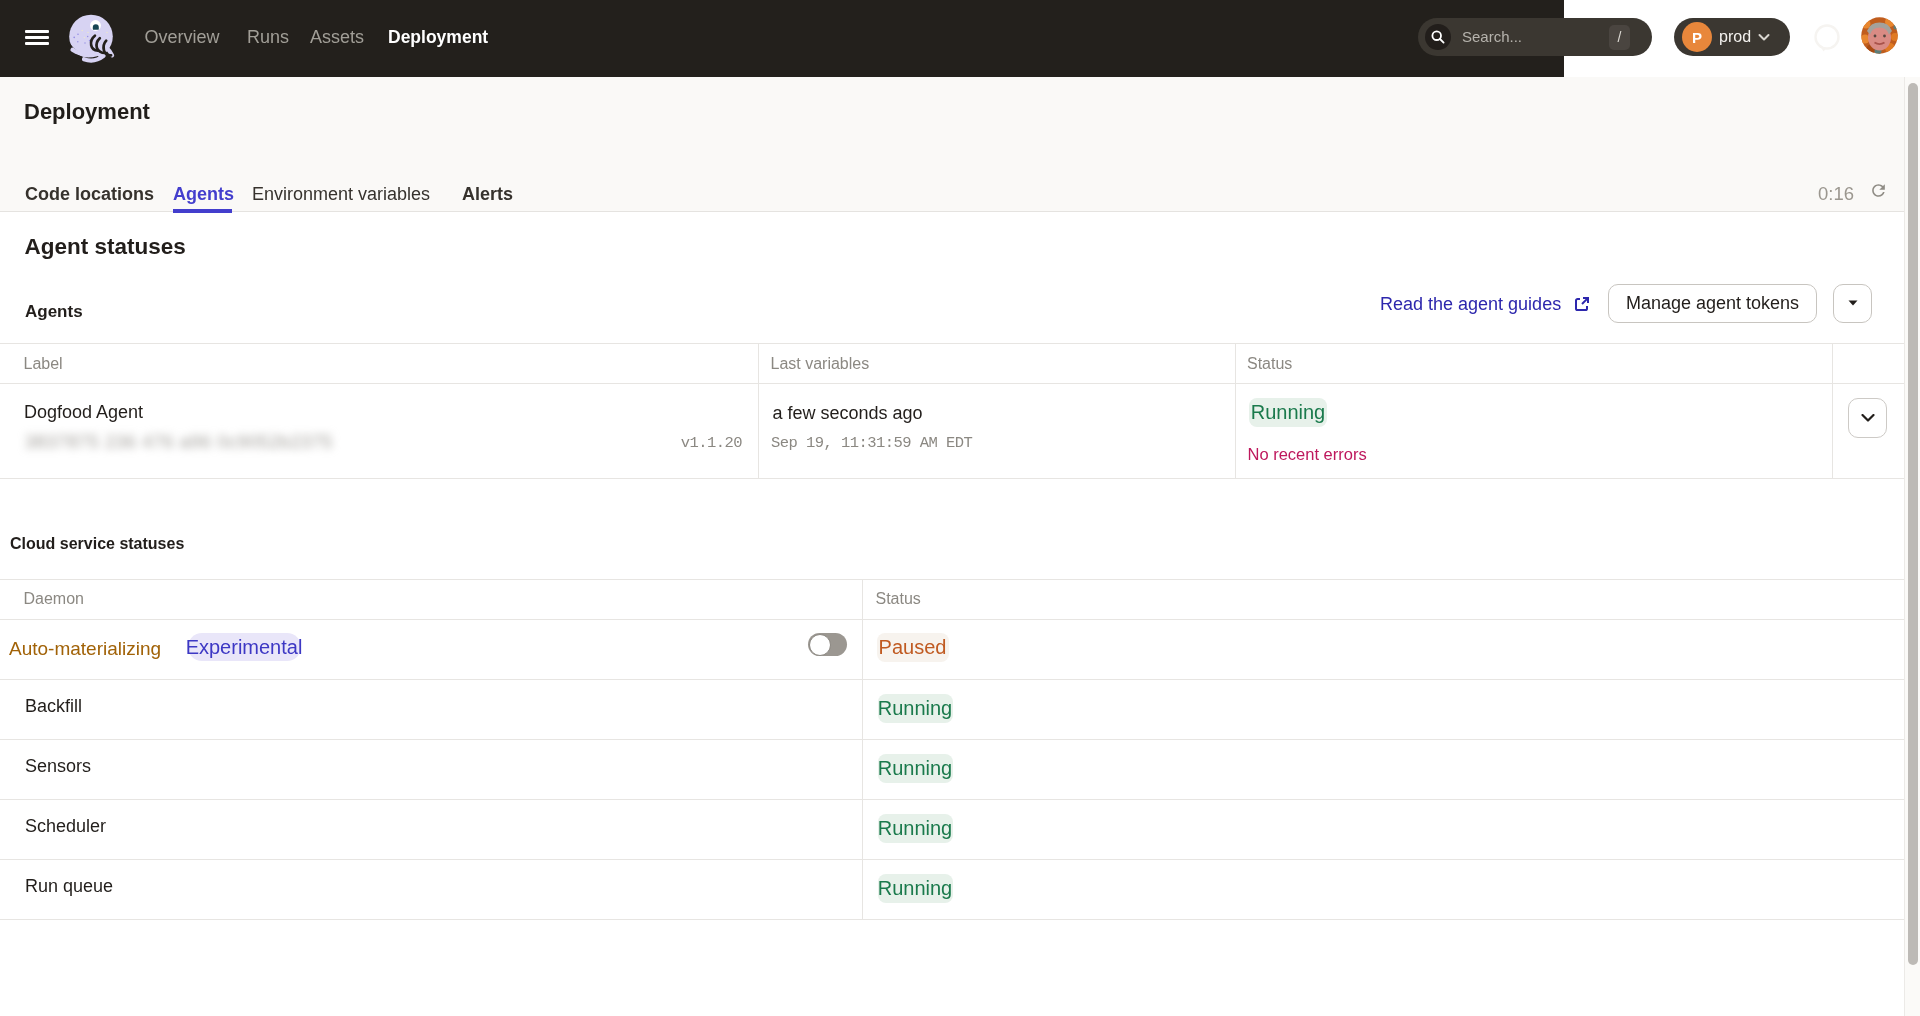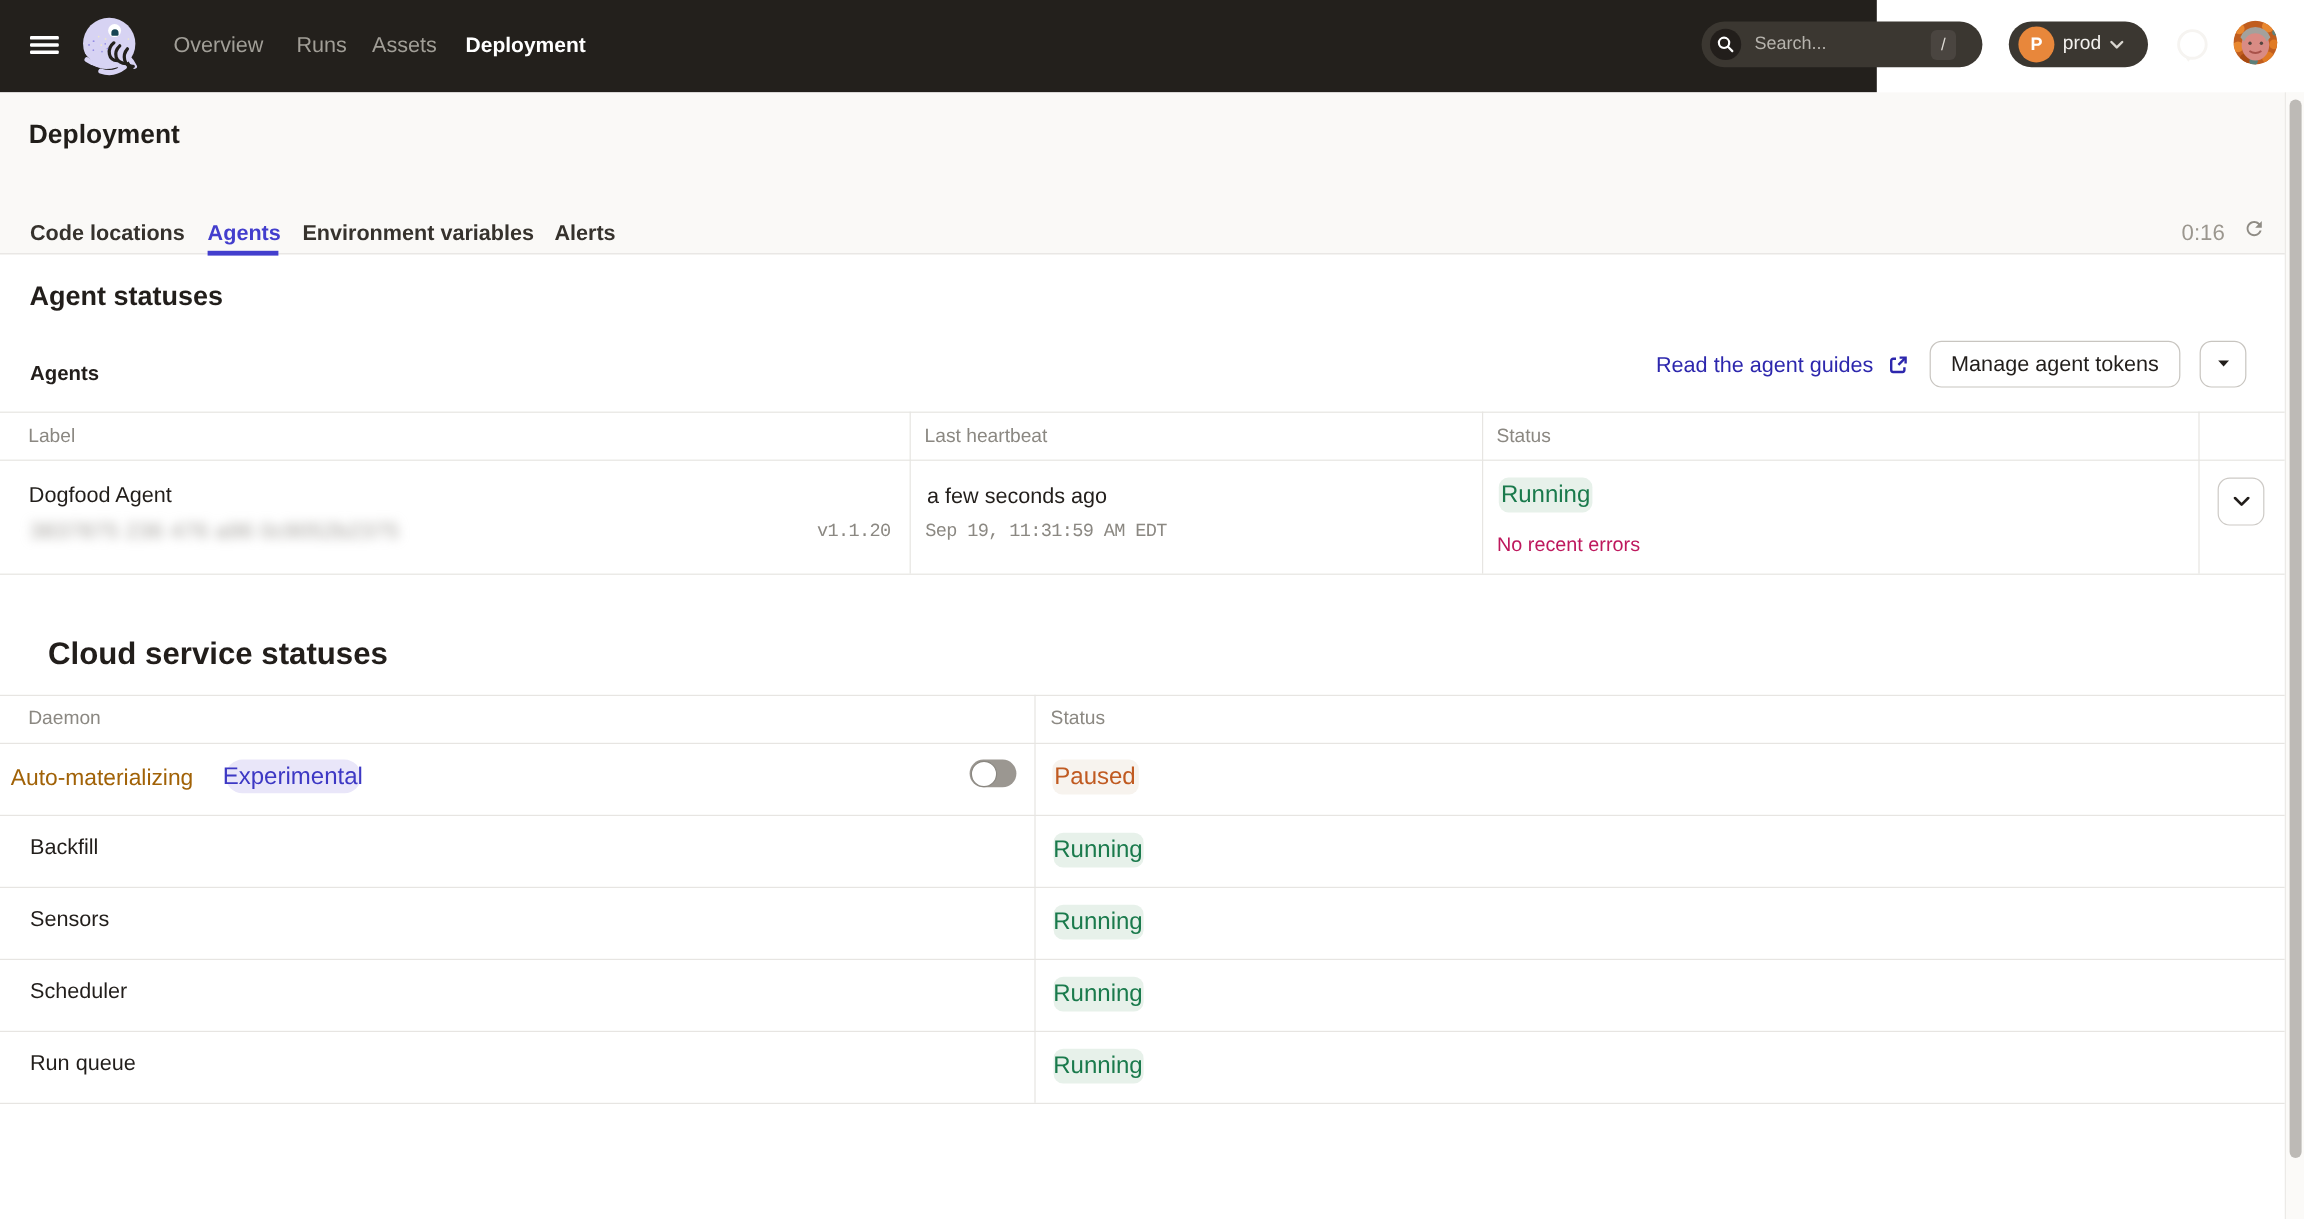--- a/index.html
+++ b/index.html
@@ -95,21 +95,21 @@
         <circle cx="23.5" cy="19" r="1.4" fill="#55463f"></circle>
       <path d="M 13.5 25.5 Q 18.5 28.8 23.5 25.5" stroke="#a8524a" stroke-width="1.7" fill="none"></path>
     </g>
   </svg>
 </div>
 
 <div class="abs" style="left:0;top:77px;width:1920px;height:135px;background:#faf9f7;border-bottom:1px solid #e5e3e0"></div>
 <div class="abs" style="left:24px;top:98.9px;font-size:22px;line-height:26px;font-weight:bold;color:#211e1a">Deployment</div>
 <div class="abs" style="left:25px;top:184.3px;font-size:18px;line-height:20px;font-weight:bold;color:#36322d">Code locations</div>
 <div class="abs" style="left:173px;top:184.3px;font-size:18px;line-height:20px;font-weight:bold;color:#433ecd">Agents</div>
-<div class="abs" style="left:252px;top:184.3px;font-size:18px;line-height:20px;font-weight:bold;color:#36322d">Environment variables</div>
+<div class="abs" style="left:252px;top:184.3px;font-size:18px;line-height:20px;font-weight:normal;color:#36322d">Environment variables</div>
 <div class="abs" style="left:462px;top:184.3px;font-size:18px;line-height:20px;font-weight:bold;color:#36322d">Alerts</div>
 <div class="abs" style="left:173px;top:209px;width:58.5px;height:3.6px;background:#433ecd"></div>
 <div class="abs" style="left:1818px;top:183.6px;font-size:18.5px;line-height:20px;color:#9b978f">0:16</div>
 <svg class="abs" style="left:1869px;top:181px" width="19" height="19" viewBox="0 0 24 24">
   <path d="M17.65 6.35C16.2 4.9 14.21 4 12 4c-4.42 0-7.99 3.58-7.99 8s3.57 8 7.99 8c3.73 0 6.84-2.55 7.73-6h-2.08c-.82 2.33-3.04 4-5.65 4-3.31 0-6-2.69-6-6s2.69-6 6-6c1.66 0 3.14.69 4.22 1.78L13 11h7V4l-2.35 2.35z" fill="#8f8c85"></path>
 </svg>
 
 <div class="abs" style="left:24.5px;top:233.6px;font-size:22.5px;line-height:26px;font-weight:bold;color:#221e1b">Agent statuses</div>
 <div class="abs" style="left:25px;top:302.1px;font-size:17px;line-height:20px;font-weight:bold;color:#221e1b">Agents</div>
 <div class="abs" style="left:1380px;top:293.6px;font-size:18px;line-height:20px;color:#2d27ad">Read the agent guides</div>
@@ -125,36 +125,36 @@
     </svg>
 </div>
 
 <div class="hline" style="left:0;top:343px;width:1904px"></div>
 <div class="hline" style="left:0;top:383px;width:1904px"></div>
 <div class="hline" style="left:0;top:478px;width:1904px"></div>
 <div class="vline" style="left:758px;top:343px;height:135px"></div>
 <div class="vline" style="left:1235px;top:343px;height:135px"></div>
 <div class="vline" style="left:1832px;top:343px;height:135px"></div>
 <div class="abs" style="left:23.5px;top:355px;font-size:16px;line-height:18px;color:#8b8882">Label</div>
-<div class="abs" style="left:770.5px;top:355px;font-size:16px;line-height:18px;color:#8b8882">Last heartbeat</div>
+<div class="abs" style="left:770.5px;top:355px;font-size:16px;line-height:18px;color:#8b8882">Last variables</div>
 <div class="abs" style="left:1247px;top:355px;font-size:16px;line-height:18px;color:#8b8882">Status</div>
 <div class="abs" style="left:24px;top:400.8px;font-size:18px;line-height:22px;font-weight:normal;color:#221e1b">Dogfood Agent</div>
 <div class="abs" style="left:25px;top:431px;font-size:18px;line-height:22px;letter-spacing:0.6px;color:#9d9a95;filter:blur(4.5px)">3837875 236 476 a96 0c9052b2375</div>
 <div class="abs" style="left:580px;top:433.5px;width:162px;text-align:right;font-family:'Liberation Mono',monospace;font-size:15.5px;letter-spacing:-0.55px;line-height:18px;color:#8b8882">v1.1.20</div>
 <div class="abs" style="left:772.5px;top:402.3px;font-size:18px;line-height:22px;color:#221e1b">a few seconds ago</div>
 <div class="abs" style="left:771px;top:433.5px;font-family:'Liberation Mono',monospace;font-size:15.5px;letter-spacing:-0.55px;line-height:18px;color:#8b8882">Sep 19, 11:31:59 AM EDT</div>
 <div class="tag green" style="left:1249px;top:398px;width:78px;height:29px">Running</div>
 <div class="abs" style="left:1247.5px;top:443.8px;font-size:16.5px;line-height:20px;color:#be185d">No recent errors</div>
 <div class="abs" style="left:1848px;top:398px;width:39px;height:39.5px;border:1px solid #cdcac6;border-radius:10px;background:#fff;display:flex;align-items:center;justify-content:center">
   <svg width="14" height="8" viewBox="0 0 14 8">
       <path d="M 1.5 1 L 7 6.5 L 12.5 1" stroke="#221e1b" stroke-width="2.2" fill="none" stroke-linecap="round" stroke-linejoin="round"></path>
     </svg>
 </div>
 
-<div class="abs" style="left:40px;top:531px;font-size:26px;line-height:26px;font-weight:bold;color:#221e1b">Cloud service statuses</div>
+<div class="abs" style="left:10px;top:531px;font-size:16px;line-height:26px;font-weight:bold;color:#221e1b">Cloud service statuses</div>
 <div class="hline" style="left:0;top:579px;width:1904px"></div>
 <div class="hline" style="left:0;top:618.5px;width:1904px"></div>
 <div class="hline" style="left:0;top:678.5px;width:1904px"></div>
 <div class="hline" style="left:0;top:738.5px;width:1904px"></div>
 <div class="hline" style="left:0;top:798.5px;width:1904px"></div>
 <div class="hline" style="left:0;top:858.5px;width:1904px"></div>
 <div class="hline" style="left:0;top:918.5px;width:1904px"></div>
 <div class="vline" style="left:862px;top:579px;height:339.5px"></div>
 <div class="abs" style="left:23.5px;top:590.1px;font-size:16px;line-height:18px;color:#8b8882">Daemon</div>
 <div class="abs" style="left:875.5px;top:590.1px;font-size:16px;line-height:18px;color:#8b8882">Status</div>

